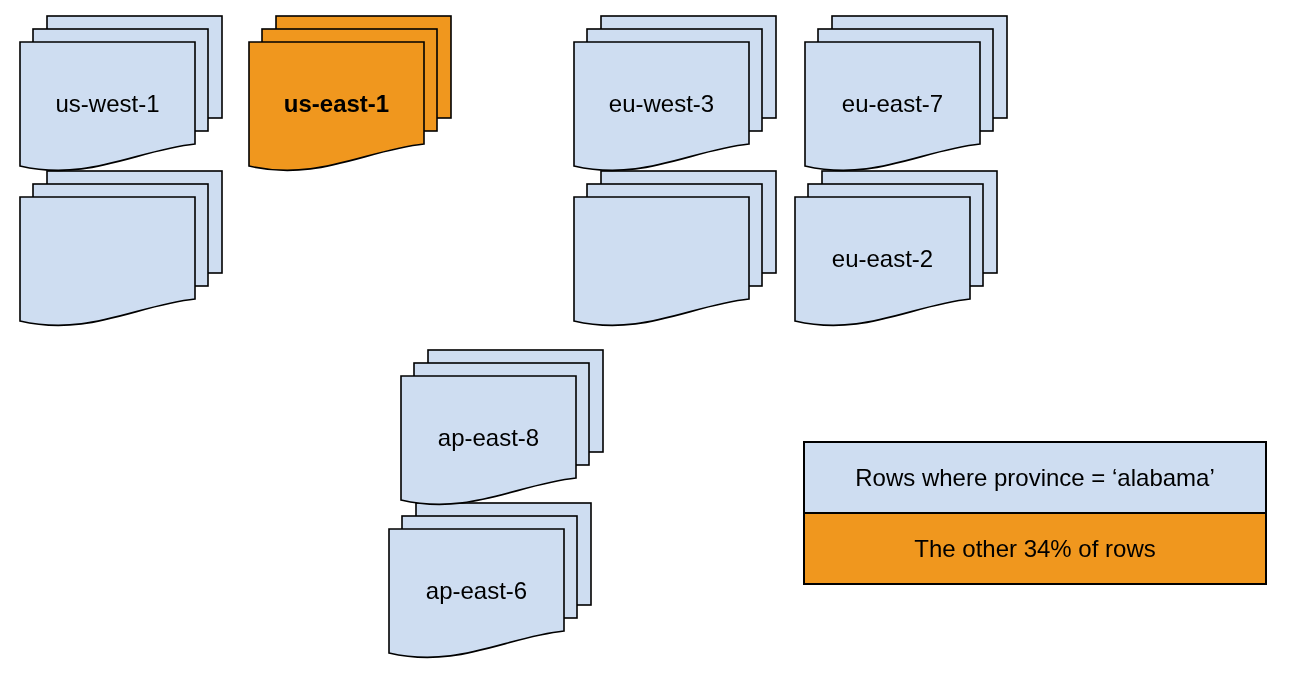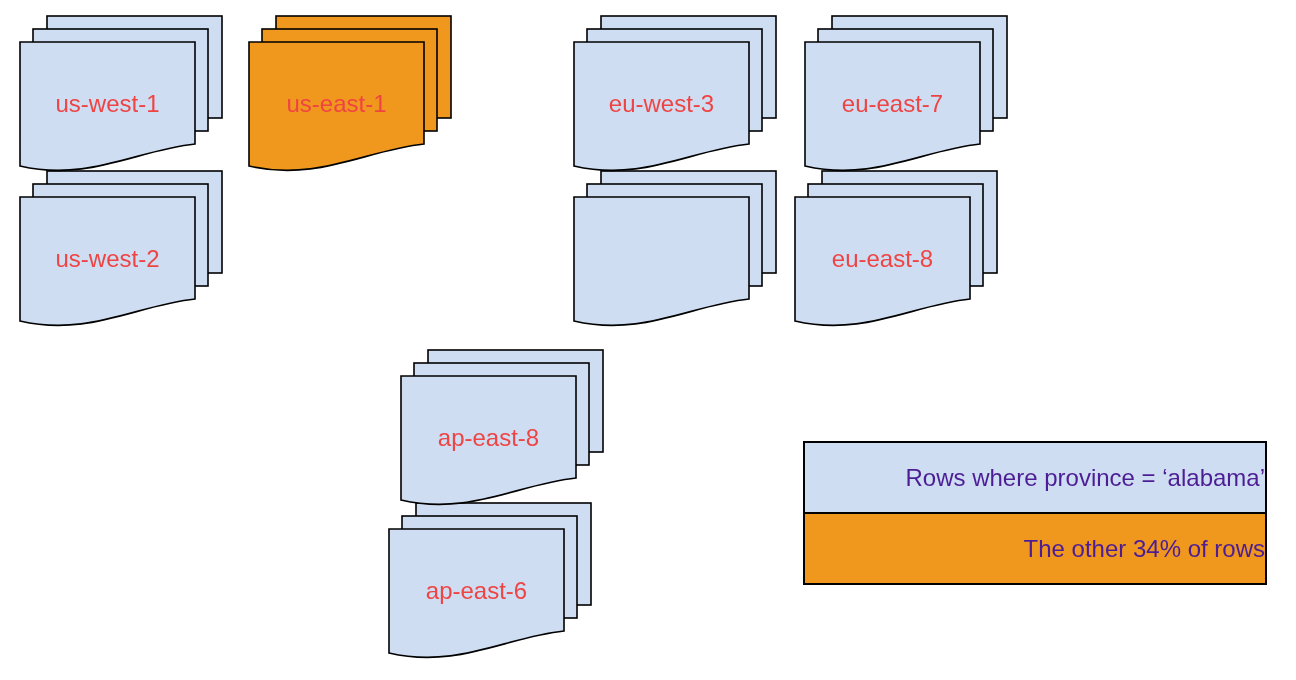--- a/index.html
+++ b/index.html
@@ -37,40 +37,40 @@
   .stack-label {
     position: absolute;
     left: 2px;
     top: 28px;
     width: 175px;
     height: 124px;
     display: flex;
     align-items: center;
     justify-content: center;
     font-size: 24px;
-    color: #ef4444;
+    color: #000000;
     white-space: nowrap;
   }
   .z1 { z-index: 1; }
   .z2 { z-index: 2; }
   .legend {
     position: absolute;
     left: 803px;
     top: 441px;
     width: 460px;
     border: 2px solid var(--stroke, #000000);
     z-index: 3;
   }
   .legend-row {
     height: 69px;
     display: flex;
     align-items: center;
-    justify-content: flex-end;
+    justify-content: center;
     font-size: 24px;
-    color: #4c1d95;
+    color: #000000;
   }
   .legend-row.c-blue {
     background: var(--blue, #CEDDF1);
     border-bottom: 2px solid var(--stroke, #000000);
   }
   .legend-row.c-orange {
     background: var(--orange, #F0971E);
   }
 </style>
 </head>
@@ -80,21 +80,21 @@
 
   <div class="stack z2" style="left:18px; top:14px;">
     <svg viewBox="0 0 206 164" width="206" height="164" aria-hidden="true">
       <rect class="sheet" x="29" y="2" width="175" height="102"></rect>
       <rect class="sheet" x="15" y="15" width="175" height="102"></rect>
       <path class="sheet" d="M2,28 L177,28 L177,130 C119,136 70,168 2,152 Z"></path>
     </svg>
     <div class="stack-label">us-west-1</div>
   </div>
 
-  <div class="stack z2 highlight" style="left:247px; top:14px;">
+  <div class="stack z2 highlight" style="left:247px; top:14px;font-weight:bold;">
     <svg viewBox="0 0 206 164" width="206" height="164" aria-hidden="true">
       <rect class="sheet" x="29" y="2" width="175" height="102"></rect>
       <rect class="sheet" x="15" y="15" width="175" height="102"></rect>
       <path class="sheet" d="M2,28 L177,28 L177,130 C119,136 70,168 2,152 Z"></path>
     </svg>
     <div class="stack-label">us-east-1</div>
   </div>
 
   <div class="stack z2" style="left:572px; top:14px;">
     <svg viewBox="0 0 206 164" width="206" height="164" aria-hidden="true">
@@ -113,39 +113,38 @@
     </svg>
     <div class="stack-label">eu-east-7</div>
   </div>
 
   <div class="stack z1" style="left:18px; top:169px;">
     <svg viewBox="0 0 206 164" width="206" height="164" aria-hidden="true">
       <rect class="sheet" x="29" y="2" width="175" height="102"></rect>
       <rect class="sheet" x="15" y="15" width="175" height="102"></rect>
       <path class="sheet" d="M2,28 L177,28 L177,130 C119,136 70,168 2,152 Z"></path>
     </svg>
-    <div class="stack-label">us-west-2</div>
   </div>
 
 
   <div class="stack z1" style="left:572px; top:169px;">
     <svg viewBox="0 0 206 164" width="206" height="164" aria-hidden="true">
       <rect class="sheet" x="29" y="2" width="175" height="102"></rect>
       <rect class="sheet" x="15" y="15" width="175" height="102"></rect>
       <path class="sheet" d="M2,28 L177,28 L177,130 C119,136 70,168 2,152 Z"></path>
     </svg>
   </div>
 
   <div class="stack z1" style="left:793px; top:169px;">
     <svg viewBox="0 0 206 164" width="206" height="164" aria-hidden="true">
       <rect class="sheet" x="29" y="2" width="175" height="102"></rect>
       <rect class="sheet" x="15" y="15" width="175" height="102"></rect>
       <path class="sheet" d="M2,28 L177,28 L177,130 C119,136 70,168 2,152 Z"></path>
     </svg>
-    <div class="stack-label">eu-east-8</div>
+    <div class="stack-label">eu-east-2</div>
   </div>
 
   <div class="stack z2" style="left:399px; top:348px;">
     <svg viewBox="0 0 206 164" width="206" height="164" aria-hidden="true">
       <rect class="sheet" x="29" y="2" width="175" height="102"></rect>
       <rect class="sheet" x="15" y="15" width="175" height="102"></rect>
       <path class="sheet" d="M2,28 L177,28 L177,130 C119,136 70,168 2,152 Z"></path>
     </svg>
     <div class="stack-label">ap-east-8</div>
   </div>

